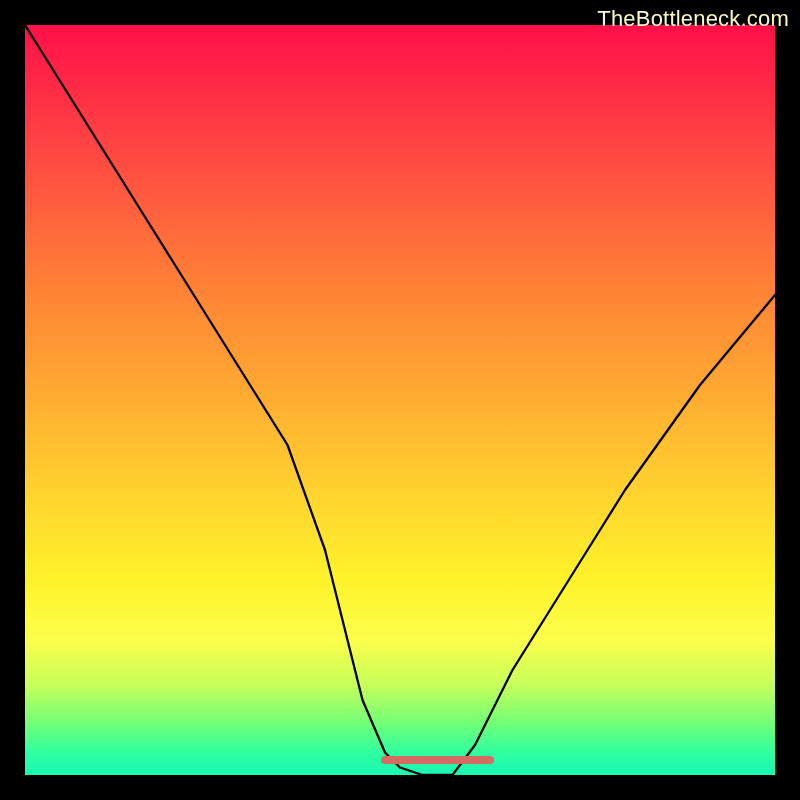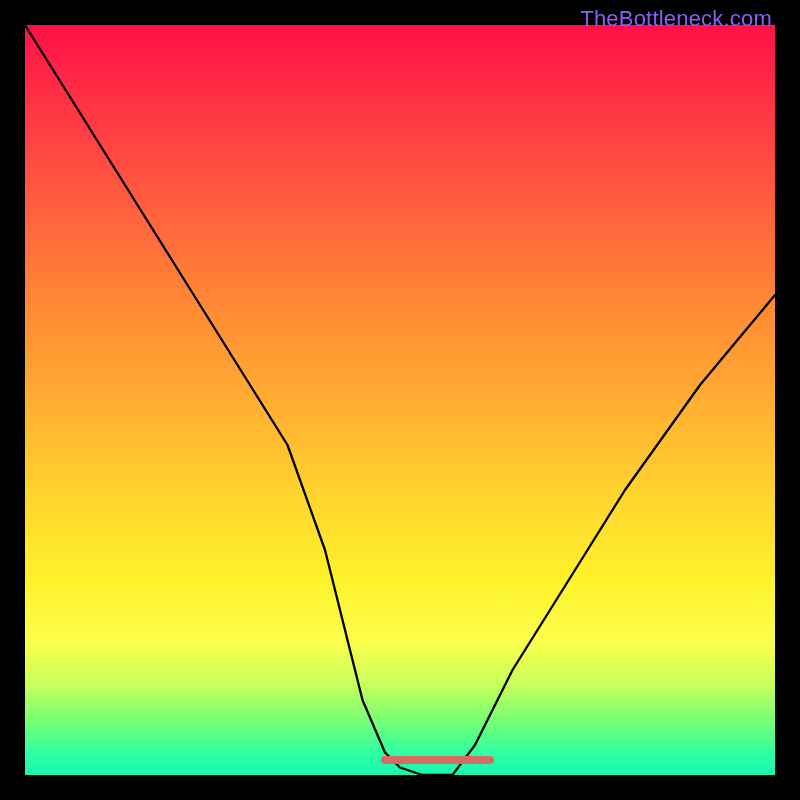--- a/index.html
+++ b/index.html
@@ -13,22 +13,22 @@
   }
   .frame {
     position: relative;
     width: 800px;
     height: 800px;
     background: #000;
   }
   .watermark {
     position: absolute;
     top: 6px;
-    right: 28px;
-    color: #8b5cf6;
+    right: 11px;
+    color: #fef9c3;
     font-size: 22px;
     font-weight: 500;
     letter-spacing: 0.2px;
     z-index: 50;
   }
   .plot {
     position: absolute;
     left: 25px;
     top: 25px;
     width: 750px;

